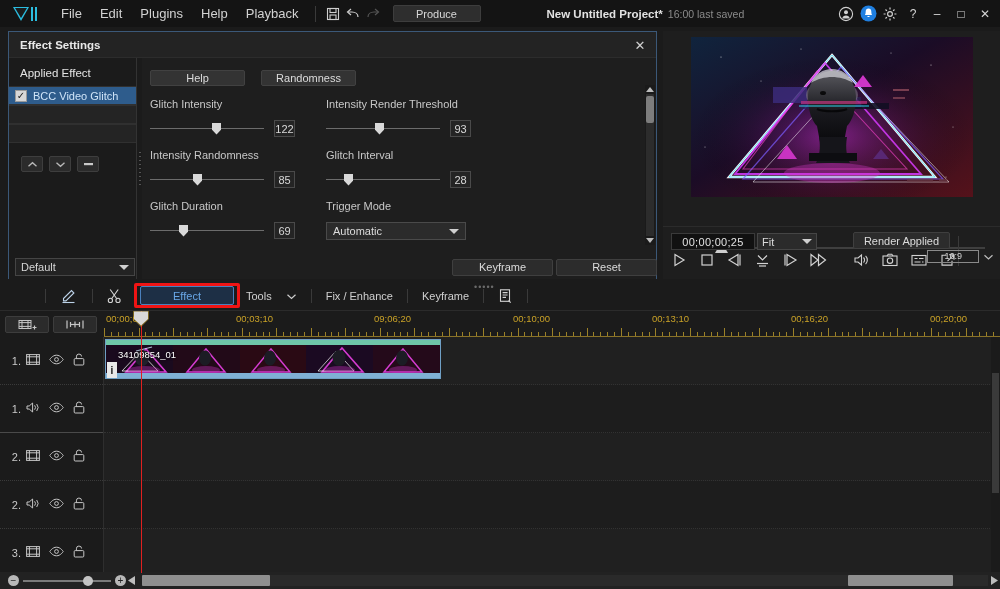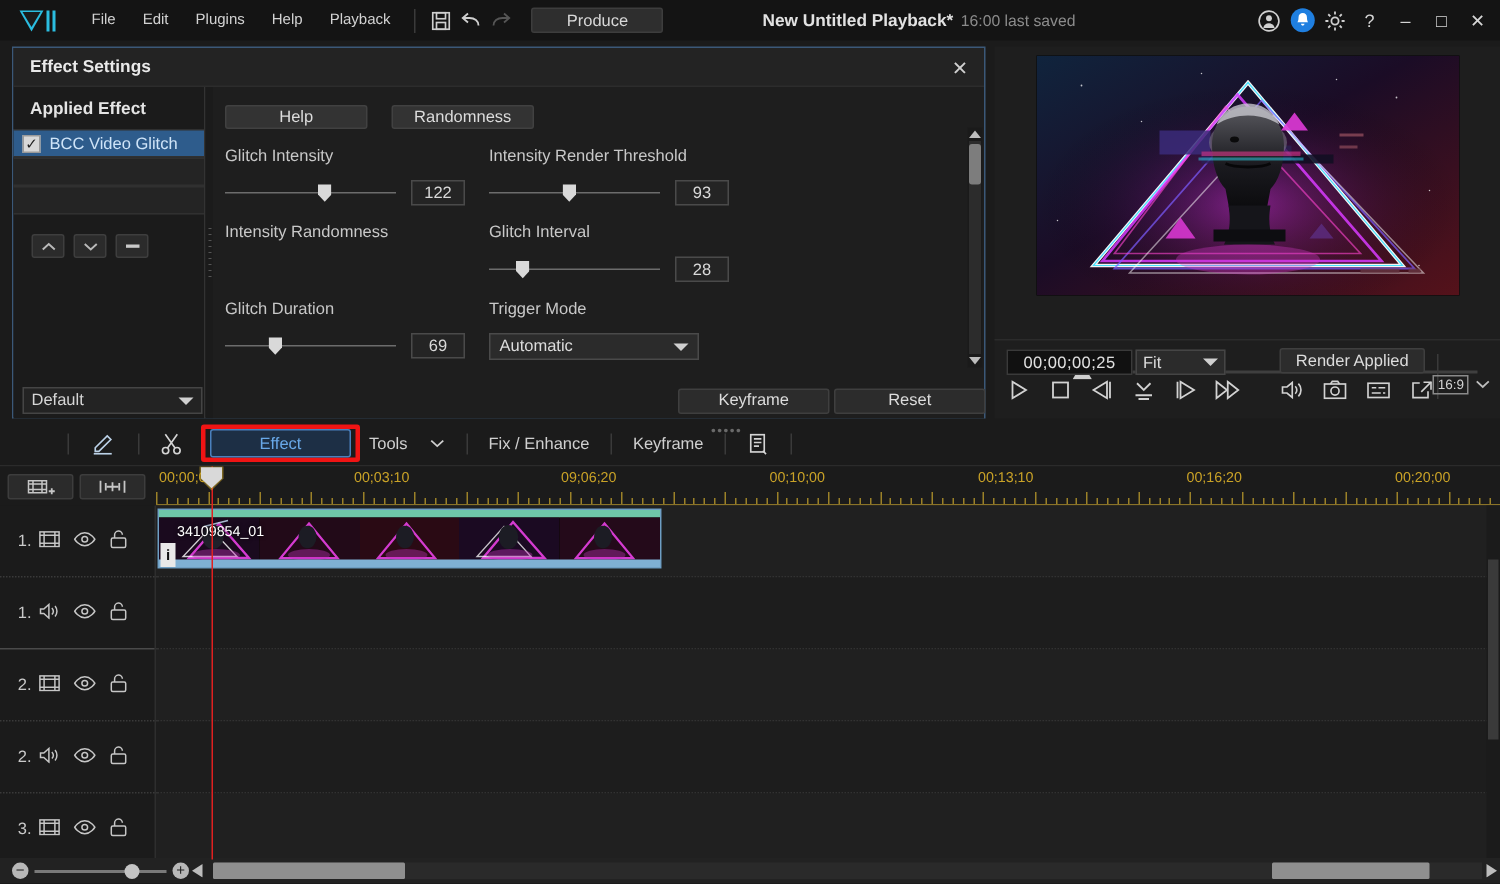--- a/index.html
+++ b/index.html
@@ -12,21 +12,21 @@
   }
   #app { position: relative; width: 1000px; height: 589px; background: #1b1b1b; }
 
   
   .titlebar {
     position: absolute; left:0; top:0; width:1000px; height:27px;
     background:#141414; display:flex; align-items:center;
   }
   .logo { width:30px; height:20px; margin-left:12px; margin-right:10px; display:flex; align-items:center; }
   .menu-item {
-    font-size:10px; color:#d2d2d2; padding:4px 9px; cursor:default; white-space:nowrap;
+    font-size:13px; color:#d2d2d2; padding:4px 9px; cursor:default; white-space:nowrap;
   }
   .tb-sep { width:1px; height:16px; background:#3a3a3a; margin:0 7px; }
   .icon-btn { width:20px; height:20px; display:flex; align-items:center; justify-content:center; }
   .produce-btn {
     margin-left:10px; width:88px; height:17px; background:#2e2e2e; border:1px solid #3d3d3d;
     border-radius:2px; font-size:11px; color:#d8d8d8; display:flex; align-items:center; justify-content:center;
   }
   .proj-title { margin-left:66px; font-size:11.5px; color:#e2e2e2; font-weight:bold;}
   .proj-saved { font-size:10.5px; color:#8b8b8b; margin-left:5px; }
   .tb-right { position:absolute; right:4px; top:0; height:27px; display:flex; align-items:center; gap:2px;}
@@ -39,21 +39,21 @@
   }
   .fx-header {
     height:26px; background:#232323; border-bottom:1px solid #2c2c2c;
     display:flex; align-items:center; padding-left:11px; position:relative;
   }
   .fx-title { font-size:11.5px; font-weight:bold; color:#e9e9e9; }
   .fx-close { position:absolute; right:8px; top:5px; width:16px;height:16px;
     display:flex;align-items:center;justify-content:center; font-size:13px; color:#d0d0d0;}
   .fx-body { display:flex; height:221px; }
   .fx-left { width:128px; background:#1b1b1b; border-right:1px solid #333; padding:0; }
-  .applied-label { font-size:11.5px; font-weight:bold; color:#e4e4e4; padding:9px 0 7px 11px; }
+  .applied-label { font-size:11.5px; font-weight:normal; color:#e4e4e4; padding:9px 0 7px 11px; }
   .eff-row { height:19px; display:flex; align-items:center; padding-left:6px;
              border-top:1px solid #303030; border-bottom:1px solid #303030; background:#242424;}
   .eff-row.sel { background:#2e5c8c; }
   .eff-check { width:12px;height:12px;background:#d8d8d8;border:1px solid #9a9a9a;
     display:flex;align-items:center;justify-content:center; font-size:10px; color:#222; margin-right:6px;}
   .eff-name { font-size:11px; color:#cfe4f8; }
   .eff-btns { display:flex; gap:6px; padding:13px 0 0 12px; }
   .sq-btn { width:22px;height:16px; background:#2b2b2b; border:1px solid #3e3e3e; border-radius:2px;
             display:flex;align-items:center;justify-content:center; color:#b9b9b9; font-size:9px;}
   .grip { width:5px; background:#1b1b1b; display:flex; align-items:center; justify-content:center;}
@@ -66,21 +66,21 @@
             font-size:11px;color:#dcdcdc; display:flex;align-items:center;justify-content:center;}
   .params { display:grid; grid-template-columns: 172px 172px; column-gap:4px; row-gap:0;
             padding:12px 0 0 8px;}
   .param { height:51px; }
   .p-label { font-size:11px; color:#c8c8c8; margin-bottom:10px;}
   .p-ctl { display:flex; align-items:center; gap:10px;}
   .slider { position:relative; width:114px; height:10px; }
   .slider .track { position:absolute; top:4px; left:0; width:114px; height:1px; background:#6c6c6c;}
   .slider .knob { position:absolute; top:-1px; width:9px; height:12px; background:#d9d9d9;
     clip-path: polygon(0 0,100% 0,100% 60%,50% 100%,0 60%); }
-  .p-val { width:36px; height:17px; background:#242424; border:1px solid #4a4a4a;
+  .p-val { width:21px; height:17px; background:#242424; border:1px solid #4a4a4a;
            font-size:11px; color:#d9d9d9; display:flex;align-items:center;justify-content:center;}
   .p-sel { width:140px;height:18px; background:#2b2b2b; border:1px solid #4a4a4a;
            display:flex;align-items:center; padding:0 6px; font-size:11px; color:#dcdcdc;
            justify-content:space-between;}
   .caret { width:0;height:0;border-left:5px solid transparent;border-right:5px solid transparent;
            border-top:5px solid #d0d0d0;}
   .vscroll { position:absolute; right:1px; top:27px; width:10px; height:160px; background:#1a1a1a;}
   .vscroll .up,.vscroll .dn { width:10px;height:9px;display:flex;align-items:center;justify-content:center;}
   .vscroll .bar { position:absolute; top:9px; left:1px; width:8px; height:142px; background:#2c2c2c;}
   .vscroll .thumb { position:absolute; top:11px; left:1px; width:8px; height:27px; background:#7d7d7d; border-radius:2px;}
@@ -126,21 +126,21 @@
   .fit-sel { position:absolute; left:757px; top:233px; width:60px;height:17px;background:#2b2b2b;
              border:1px solid #454545; display:flex;align-items:center;justify-content:space-between;
              padding:0 4px; font-size:11px;color:#dcdcdc;}
   .rp-btn { position:absolute; left:853px; top:232px; width:97px;height:17px;background:#2c2c2c;
             border:1px solid #3f3f3f;border-radius:2px; font-size:11px;color:#dcdcdc;
             display:flex;align-items:center;justify-content:center;}
   .transport { position:absolute; left:670px; top:252px; display:flex; gap:11px; align-items:center;}
   .t-icon { width:17px;height:16px; display:flex;align-items:center;justify-content:center;}
   .out-icons { position:absolute; left:852px; top:252px; display:flex; gap:12px; align-items:center;}
   .ratio { position:absolute; right:6px; top:247px; display:flex; align-items:center; gap:4px;}
-  .ratio-box { font-size:9px; color:#d4d4d4; border:1px solid #8a8a8a; padding:0px 2px; line-height:11px;}
+  .ratio-box { font-size:9px; color:#d4d4d4; border:1px solid #8a8a8a; padding:0px 16px; line-height:11px;}
   .pv-divider { position:absolute; left:663px; top:226px; width:337px; height:1px; background:#2b2b2b;}
   .pv-vsep { position:absolute; left:958px; top:236px; width:1px; height:30px; background:#3a3a3a;}
 
   
   .tl { position:absolute; left:0; top:310px; width:1000px; height:262px; background:#1b1b1b;
         border-top:1px solid #2b2b2b;}
   .tl-toolbar { position:absolute; left:0; top:0; width:104px; height:26px;
                 display:flex; align-items:center; gap:4px; padding-left:5px; background:#1b1b1b;}
   .tl-tb-btn { width:44px;height:17px;background:#2b2b2b;border:1px solid #3d3d3d;border-radius:2px;
                display:flex;align-items:center;justify-content:center;}
@@ -219,21 +219,21 @@
           <path d="M6 2 2.5 5 6 8"></path>
       </svg>
     </div>
     <div class="icon-btn">
       <svg width="16" height="14" viewBox="0 0 16 14" fill="none" stroke="#555" stroke-width="1.2">
         <path d="M3 10c0-3 2.5-5 6-5h4"></path>
           <path d="M10 2l3.5 3L10 8"></path>
       </svg>
     </div>
     <div class="produce-btn">Produce</div>
-    <div class="proj-title">New Untitled Playback*</div>
+    <div class="proj-title">New Untitled Project*</div>
     <div class="proj-saved">16:00 last saved</div>
 
     <div class="tb-right">
       <div class="icon-btn">
         <svg width="16" height="16" viewBox="0 0 16 16" fill="none" stroke="#d0d0d0" stroke-width="1.1">
           <circle cx="8" cy="8" r="6.6"></circle>
             <circle cx="8" cy="6.2" r="2" fill="#d0d0d0" stroke="none"></circle>
           <path d="M4.2 12.6a3.9 3.9 0 0 1 7.6 0" fill="#d0d0d0" stroke="none"></path>
         </svg>
       </div>
@@ -320,20 +320,27 @@
               <div class="slider">
                 <div class="track"></div>
                 <div class="knob" style="left:49px"></div>
               </div>
               <div class="p-val">93</div>
             </div>
           </div>
 
           <div class="param">
             <div class="p-label">Intensity Randomness</div>
+            <div class="p-ctl">
+              <div class="slider">
+                <div class="track"></div>
+                <div class="knob" style="left:43px"></div>
+              </div>
+              <div class="p-val">85</div>
+            </div>
           </div>
 
           <div class="param">
             <div class="p-label">Glitch Interval</div>
             <div class="p-ctl">
               <div class="slider">
                 <div class="track"></div>
                 <div class="knob" style="left:18px"></div>
               </div>
               <div class="p-val">28</div>

